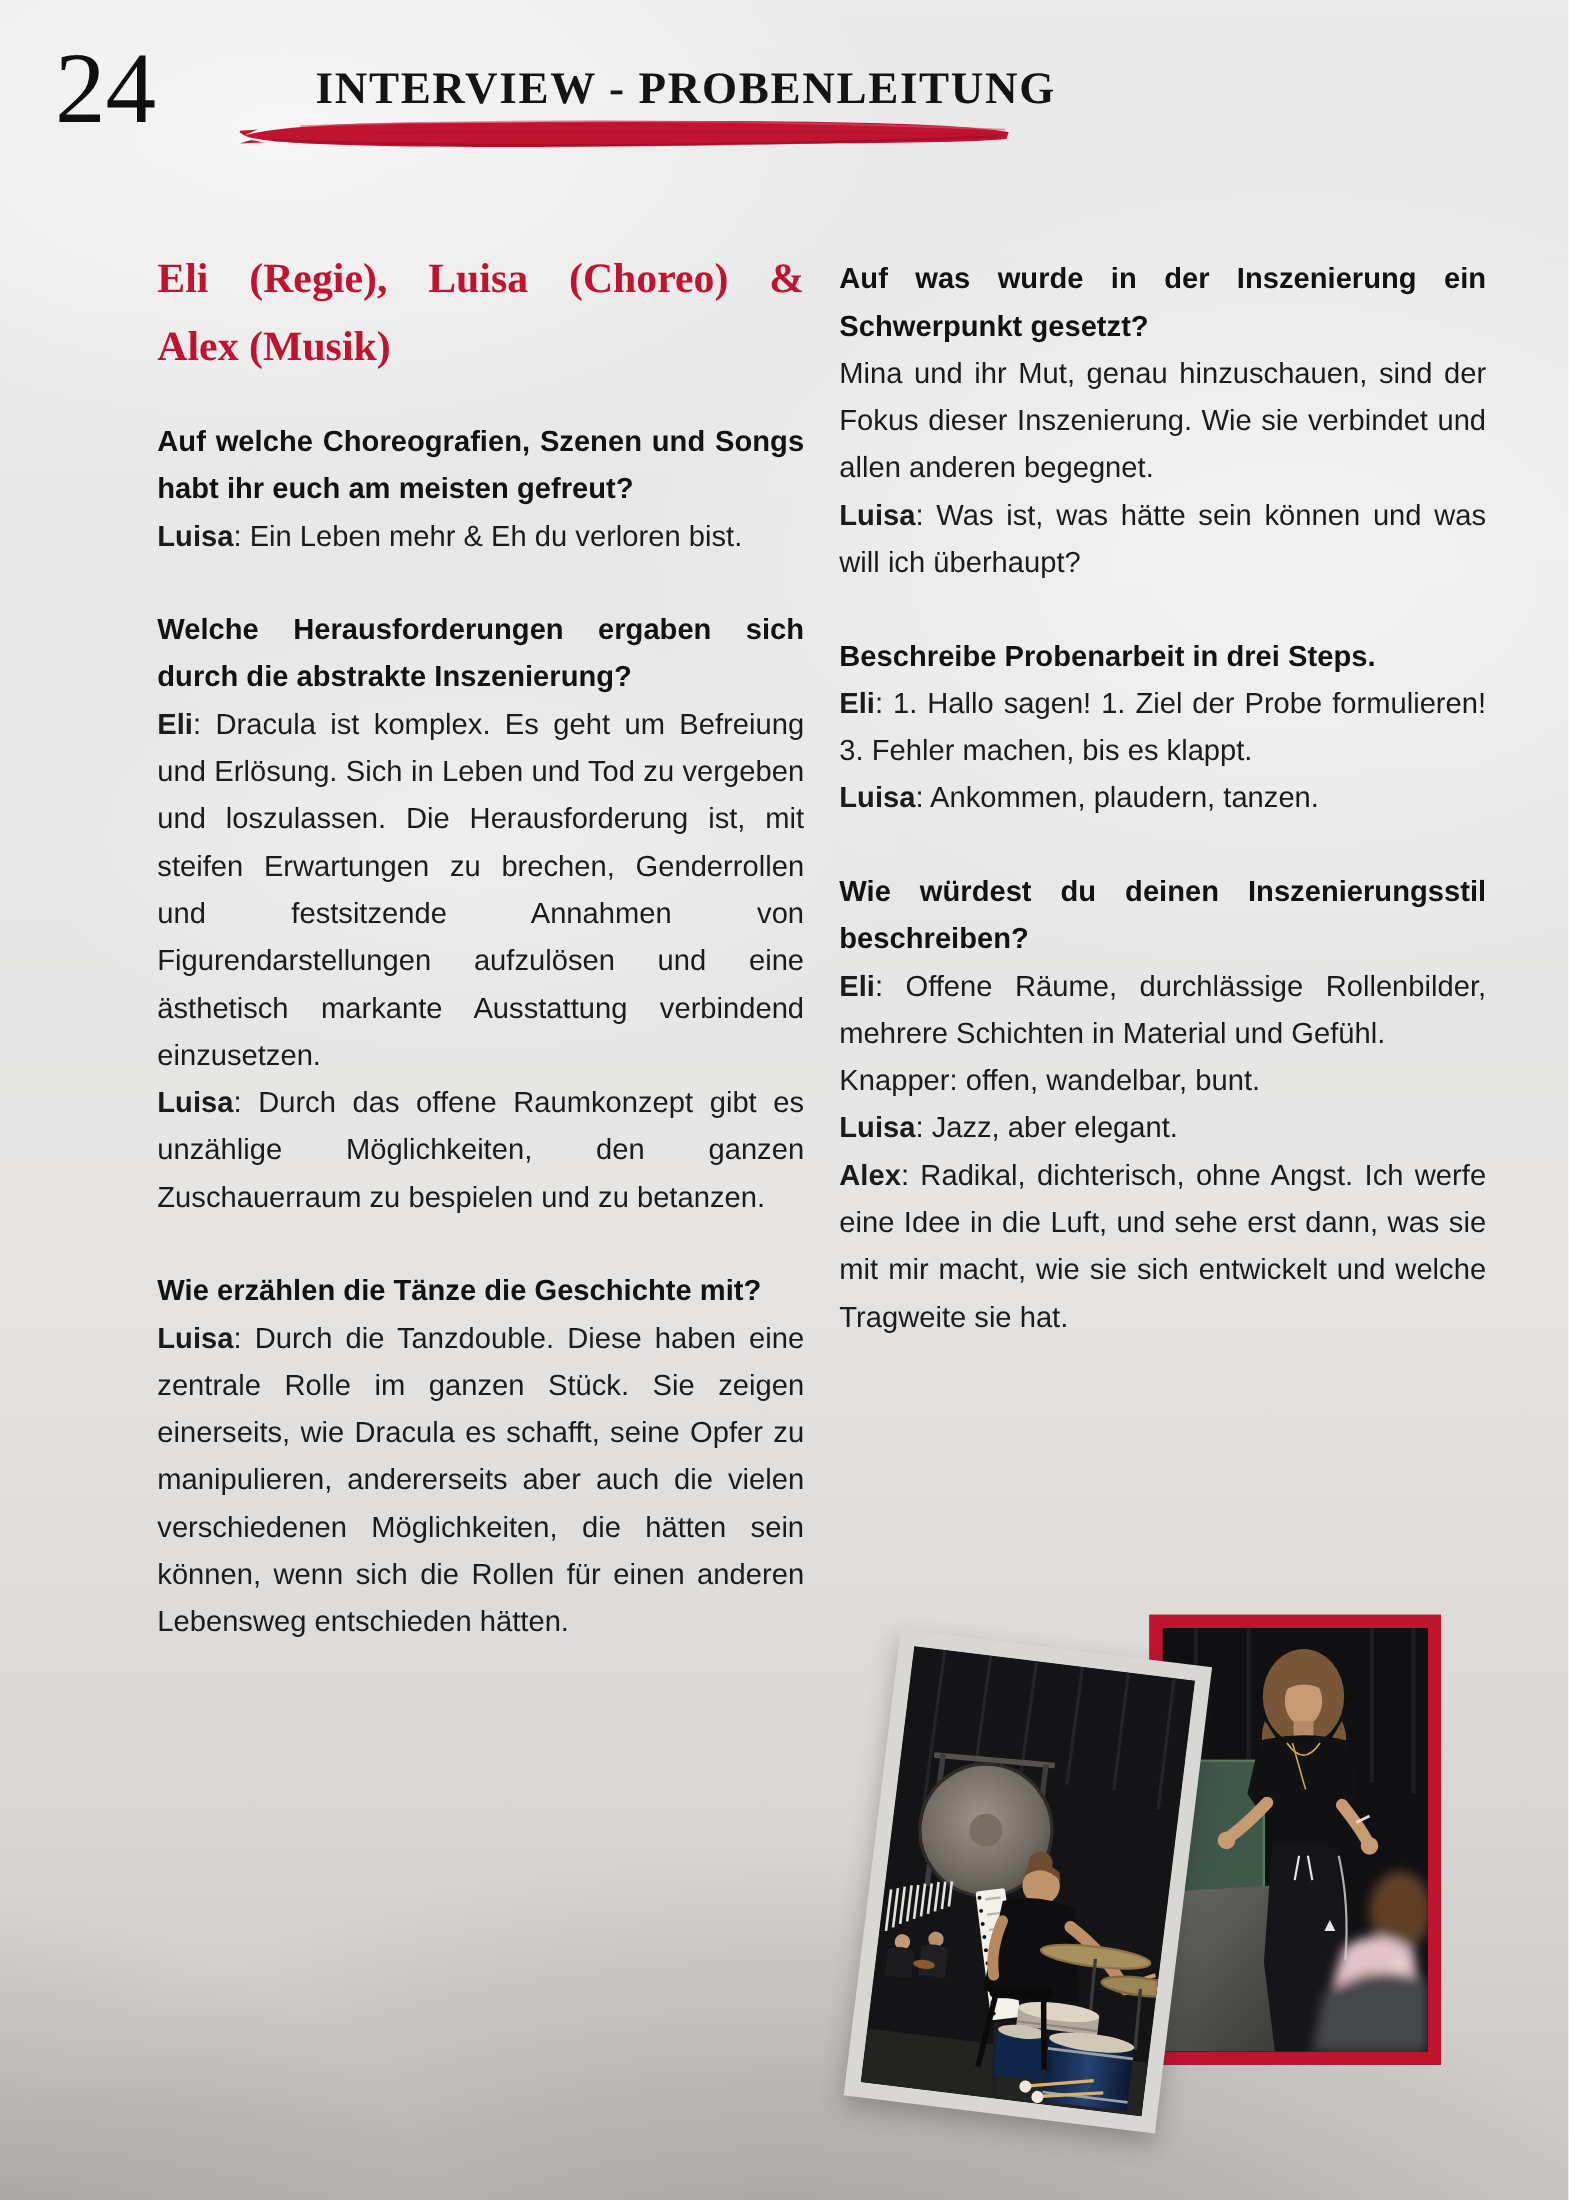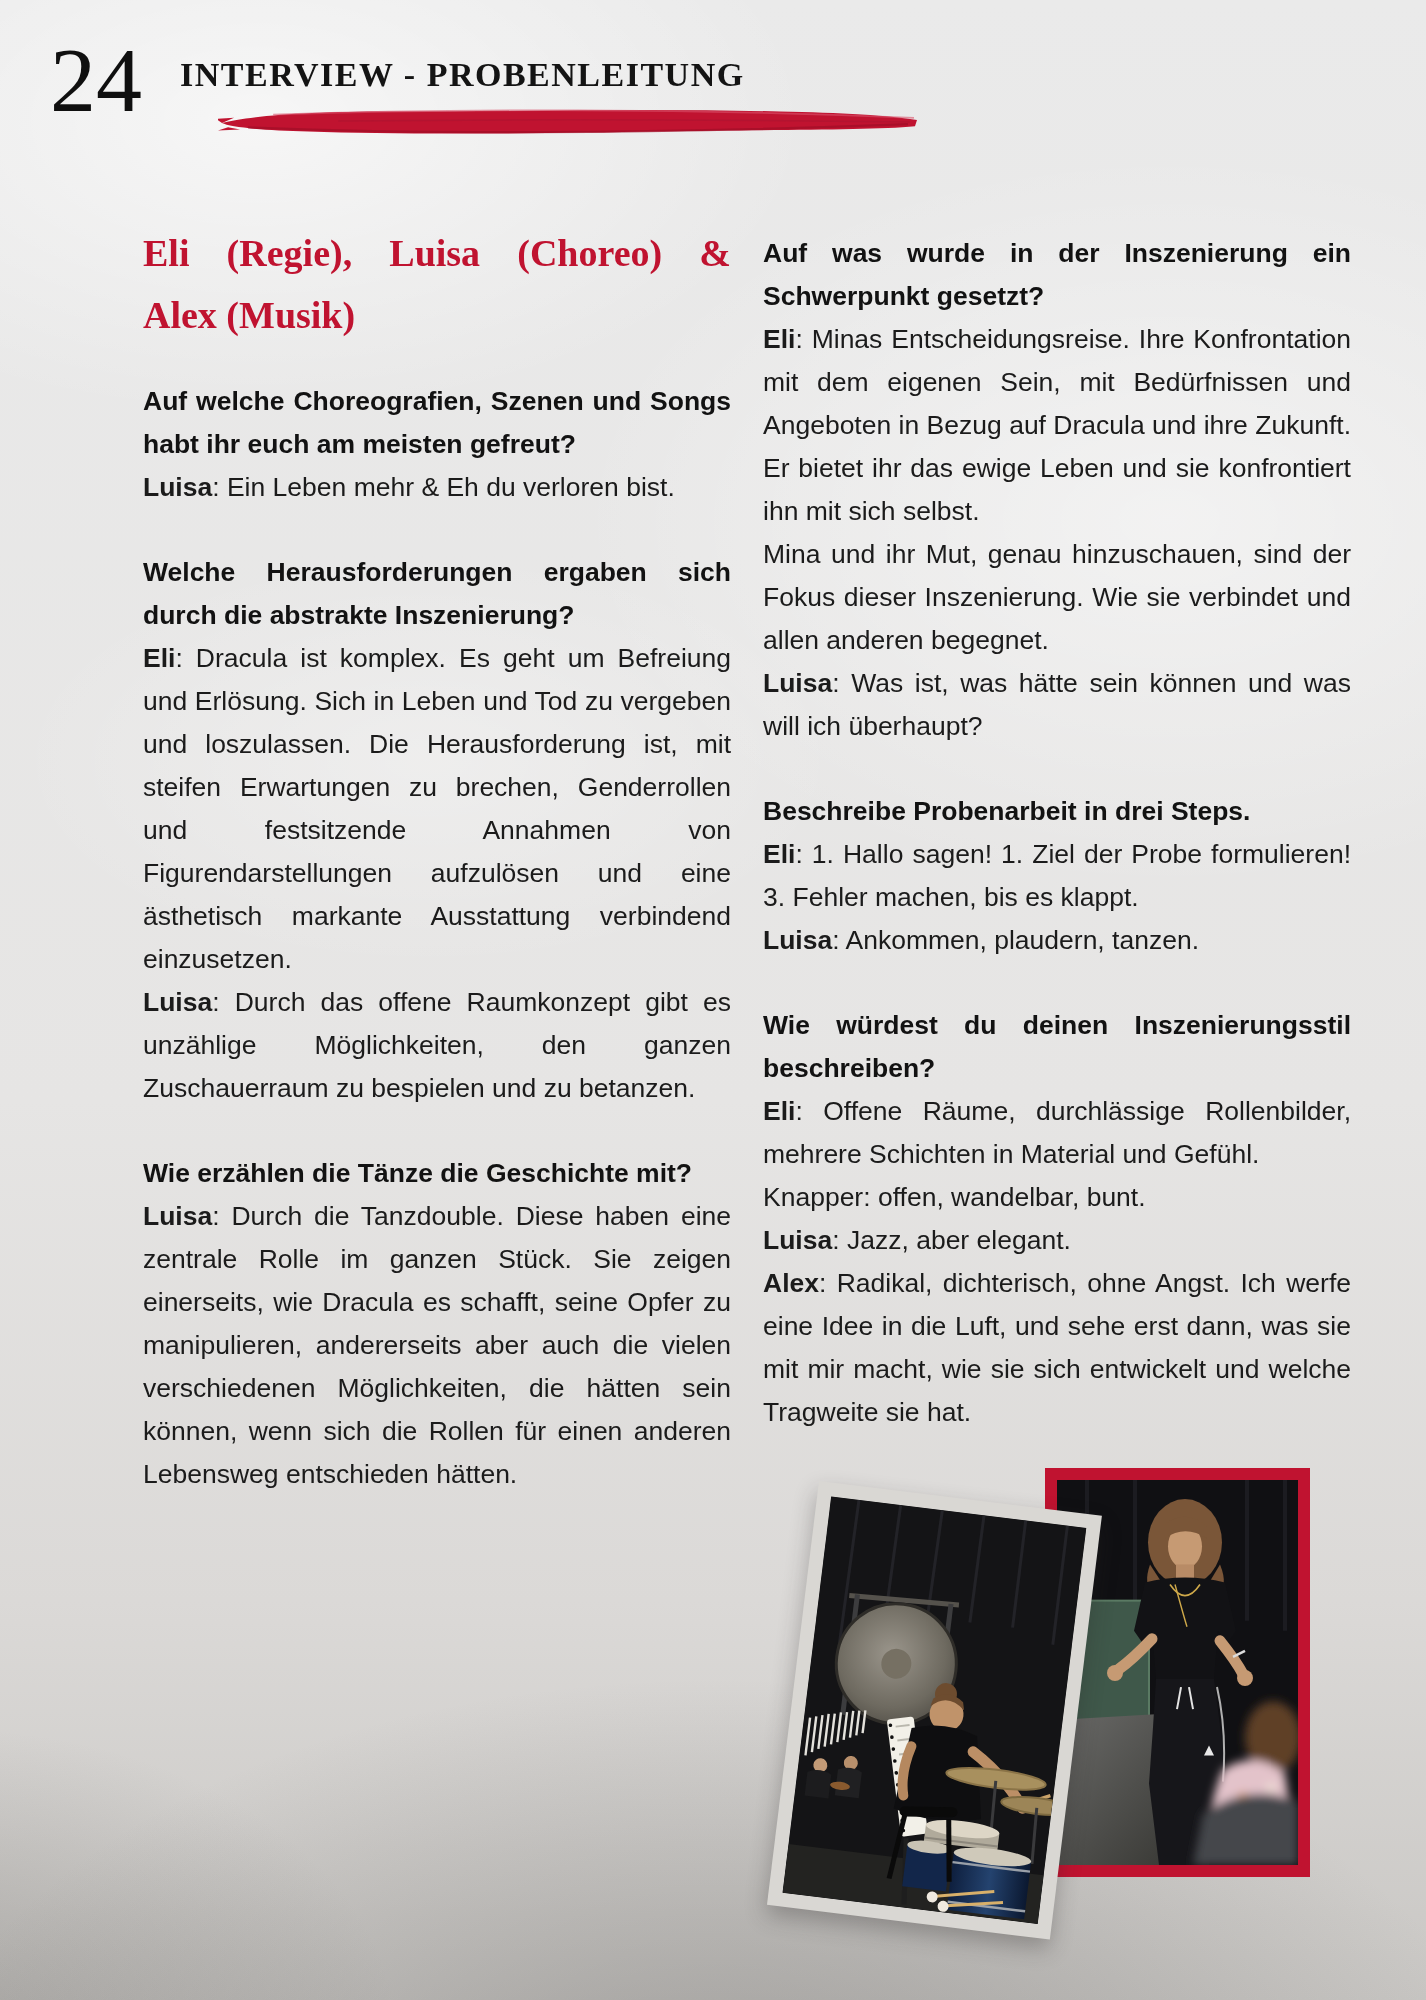--- a/index.html
+++ b/index.html
@@ -18,23 +18,23 @@
   }
 
   
   .page-number {
     position:absolute; left:50px; top:34px;
     font-family:Liberation Serif, serif;
     font-size:92px; line-height:1; color:#0f0f0f;
   }
   .page-title {
     position:absolute; left:180px; top:56px; width:780px;
-    text-align:left;
+    text-align:right;
     font-family:"Liberation Serif","DejaVu Serif",serif;
-    font-weight:bold; font-size:34px; letter-spacing:1.5px; color:#141414;
+    font-weight:bold; font-size:41px; letter-spacing:1.5px; color:#141414;
     white-space:nowrap;
   }
   .brush { position:absolute; left:218px; top:102px; width:702px; height:38px; }
 
   
   .col { position:absolute; width:588px; color:#1b1b1b; }
   .col-left  { left:112px; top:222px;margin-left:31px; }
   .col-right { left:763px; top:232px; }
 
   .intro-heading {
@@ -104,21 +104,20 @@
 
     <div class="qa-block">
       <p class="question">Wie erzählen die Tänze die Geschichte mit?</p>
       <p><b>Luisa</b><span>: Durch die Tanzdouble. Diese haben eine zentrale Rolle im ganzen Stück. Sie zeigen einerseits, wie Dracula es schafft, seine Opfer zu manipulieren, andererseits aber auch die vielen verschiedenen Möglichkeiten, die hätten sein können, wenn sich die Rollen für einen anderen Lebensweg entschieden hätten.</span></p>
     </div>
   </section>
 
   <section class="col col-right">
     <div class="qa-block">
       <p class="question">Auf was wurde in der Inszenierung ein Schwerpunkt gesetzt?</p>
-      <p><b>Eli</b><span>: Minas Entscheidungsreise. Ihre Konfrontation mit dem eigenen Sein, mit Bedürfnissen und Angeboten in Bezug auf Dracula und ihre Zukunft. Er bietet ihr das ewige Leben und sie konfrontiert ihn mit sich selbst.</span></p>
       <p><b></b><span>Mina und ihr Mut, genau hinzuschauen, sind der Fokus dieser Inszenierung. Wie sie verbindet und allen anderen begegnet.</span></p>
       <p><b>Luisa</b><span>: Was ist, was hätte sein können und was will ich überhaupt?</span></p>
     </div>
 
     <div class="qa-block">
       <p class="question">Beschreibe Probenarbeit in drei Steps.</p>
       <p><b>Eli</b><span>: 1. Hallo sagen! 1. Ziel der Probe formulieren! 3. Fehler machen, bis es klappt.</span></p>
       <p><b>Luisa</b><span>: Ankommen, plaudern, tanzen.</span></p>
     </div>
 

